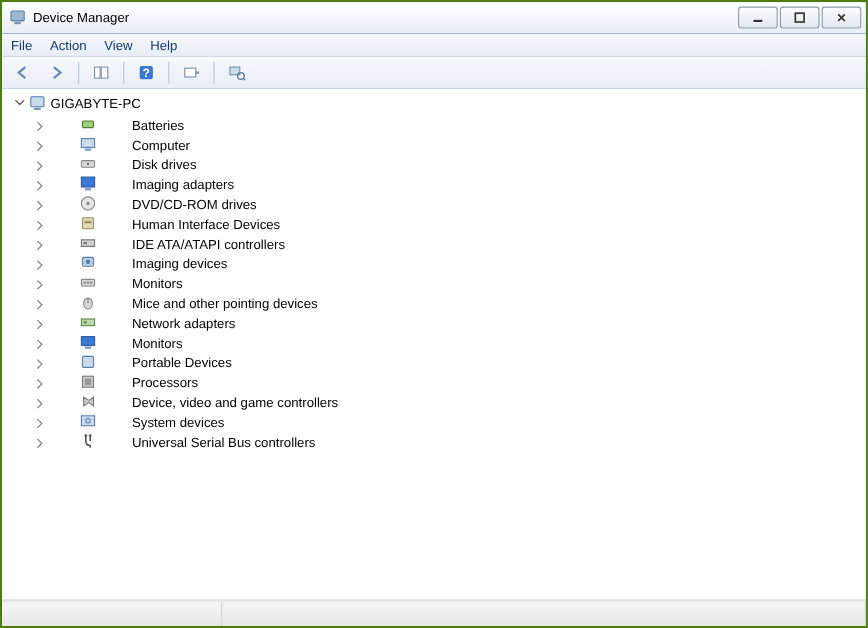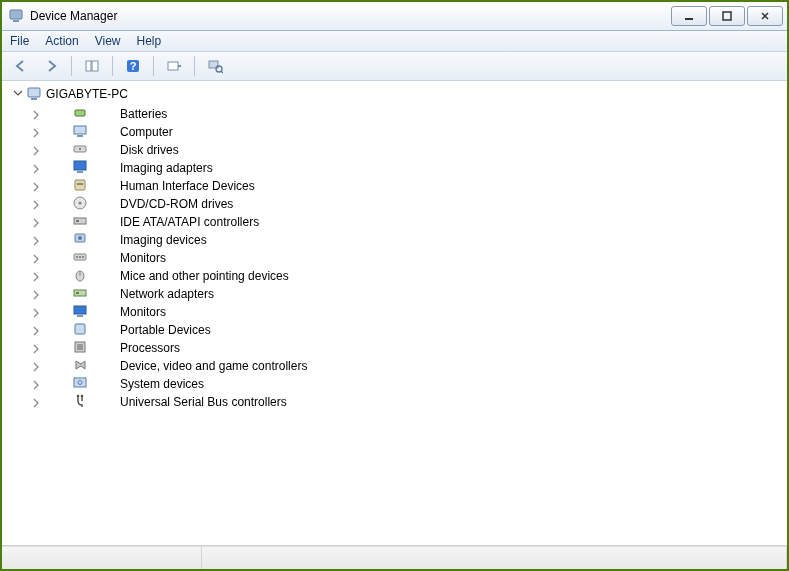--- a/index.html
+++ b/index.html
@@ -282,39 +282,39 @@
             <span>Imaging adapters</span>
           </div>
           <div class="child-row">
             <span class="expander">
               <svg width="10" height="10">
                 <path d="M3 1 L7 5 L3 9" fill="none" stroke="#888" stroke-width="1.2"></path>
               </svg>
             </span>
             <span class="icon">
               <svg width="16" height="16">
+                <circle cx="8" cy="8" r="6" fill="#e6e6e6" stroke="#888"></circle>
+                <circle cx="8" cy="8" r="1.5" fill="#888"></circle>
+              </svg>
+            </span>
+            <span>DVD/CD-ROM drives</span>
+          </div>
+          <div class="child-row">
+            <span class="expander">
+              <svg width="10" height="10">
+                <path d="M3 1 L7 5 L3 9" fill="none" stroke="#888" stroke-width="1.2"></path>
+              </svg>
+            </span>
+            <span class="icon">
+              <svg width="16" height="16">
                 <rect x="3" y="3" width="10" height="10" rx="1" fill="#e0d7b8" stroke="#9a8a5a"></rect>
                 <rect x="5" y="6" width="6" height="2" fill="#9a8a5a"></rect>
               </svg>
             </span>
             <span>Human Interface Devices</span>
-          </div>
-          <div class="child-row">
-            <span class="expander">
-              <svg width="10" height="10">
-                <path d="M3 1 L7 5 L3 9" fill="none" stroke="#888" stroke-width="1.2"></path>
-              </svg>
-            </span>
-            <span class="icon">
-              <svg width="16" height="16">
-                <circle cx="8" cy="8" r="6" fill="#e6e6e6" stroke="#888"></circle>
-                <circle cx="8" cy="8" r="1.5" fill="#888"></circle>
-              </svg>
-            </span>
-            <span>DVD/CD-ROM drives</span>
           </div>
           <div class="child-row">
             <span class="expander">
               <svg width="10" height="10">
                 <path d="M3 1 L7 5 L3 9" fill="none" stroke="#888" stroke-width="1.2"></path>
               </svg>
             </span>
             <span class="icon">
               <svg width="16" height="16">
                 <rect x="2" y="5" width="12" height="6" fill="#d0d0d0" stroke="#777"></rect>

